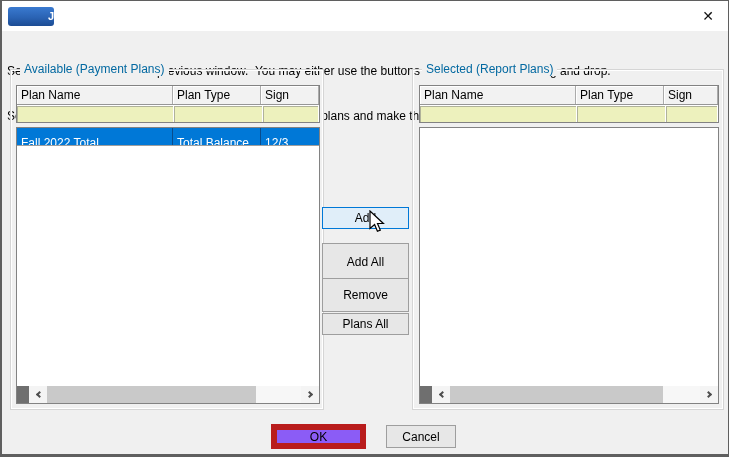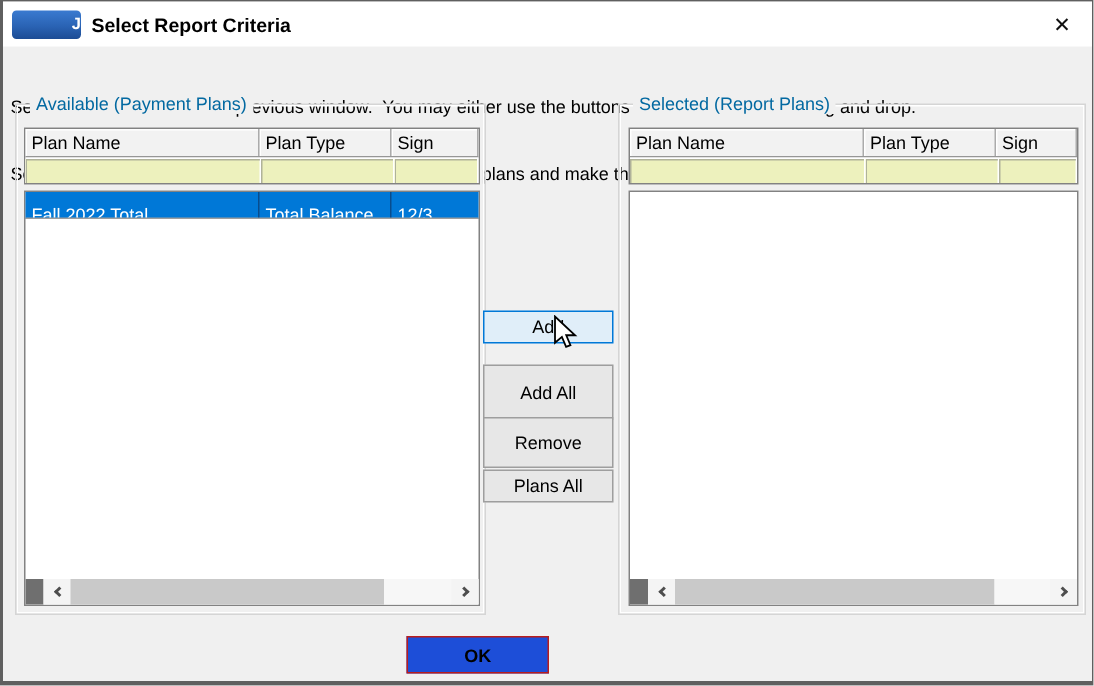--- a/index.html
+++ b/index.html
@@ -45,37 +45,36 @@
   .sb-btn{width:18px;background:#F4F4F4;display:flex;align-items:center;justify-content:center;}
   .sb-thumb{background:#C9C9C9;}
   .sb-track{flex:1;background:#F7F7F7;}
   .chev{display:inline-block;width:5px;height:5px;border-left:2px solid #4e4e4e;border-bottom:2px solid #4e4e4e;}
   .chev.left{transform:rotate(45deg);margin-left:2px;}
   .chev.right{transform:rotate(225deg);margin-right:2px;}
   
   .btn{position:absolute;font-size:12px;color:#000;background:#E7E7E7;border:1px solid #9E9E9E;
     display:flex;align-items:center;justify-content:center;cursor:default;}
   .btn.hover{background:#E0EEF9;border-color:#0078D7;}
-  .btn.default{border:1px solid #b91c1c;background:#1d4ed8;font-weight:bold;}
+  .btn.default{border:6px solid #b91c1c;background:#8b5cf6;}
   .b-add{left:320px;top:206px;width:87px;height:22px;}
   .b-addall{left:320px;top:242px;width:87px;height:37px;}
   .b-remove{left:320px;top:277px;width:87px;height:34px;}
   .b-removeall{left:320px;top:312px;width:87px;height:22px;}
   .b-ok{left:269px;top:423px;width:95px;height:25px;}
   .b-cancel{left:384px;top:424px;width:70px;height:23px;}
   .cursor{position:absolute;left:366px;top:209px;pointer-events:none;}
 </style>
 </head>
 <body>
 
 <div class="window">
 
   <div class="titlebar">
     <div class="app-icon">J1</div>
-    <div class="title">Select Report Criteria</div>
     <div class="close">
       <span>✕</span>
     </div>
   </div>
 
   <div class="instructions">
     <div>Select items to return to the previous window.  You may either use the buttons or use the mouse to drag and drop.</div>
     <div>Select a single plan to assign to students or select multiple plans and make them available for students to select.</div>
   </div>
 
@@ -145,18 +144,19 @@
         </div>
     </div>
   </div>
 
   <div class="btn hover b-add">Add</div>
   <div class="btn b-addall">Add All</div>
   <div class="btn b-remove">Remove</div>
   <div class="btn b-removeall">Plans All</div>
 
   <div class="btn default b-ok">OK</div>
+  <div class="btn b-cancel">Cancel</div>
 
   <svg class="cursor" width="20" height="26" viewBox="0 0 20 26">
     <path d="M2,1 L2,18.5 L6.6,14.6 L9.4,21.3 L12.3,20.1 L9.5,13.5 L15.4,13.5 Z" fill="#ffffff" stroke="#000000" stroke-width="1.2"></path>
   </svg>
 
 </div>
 
 </body></html>

